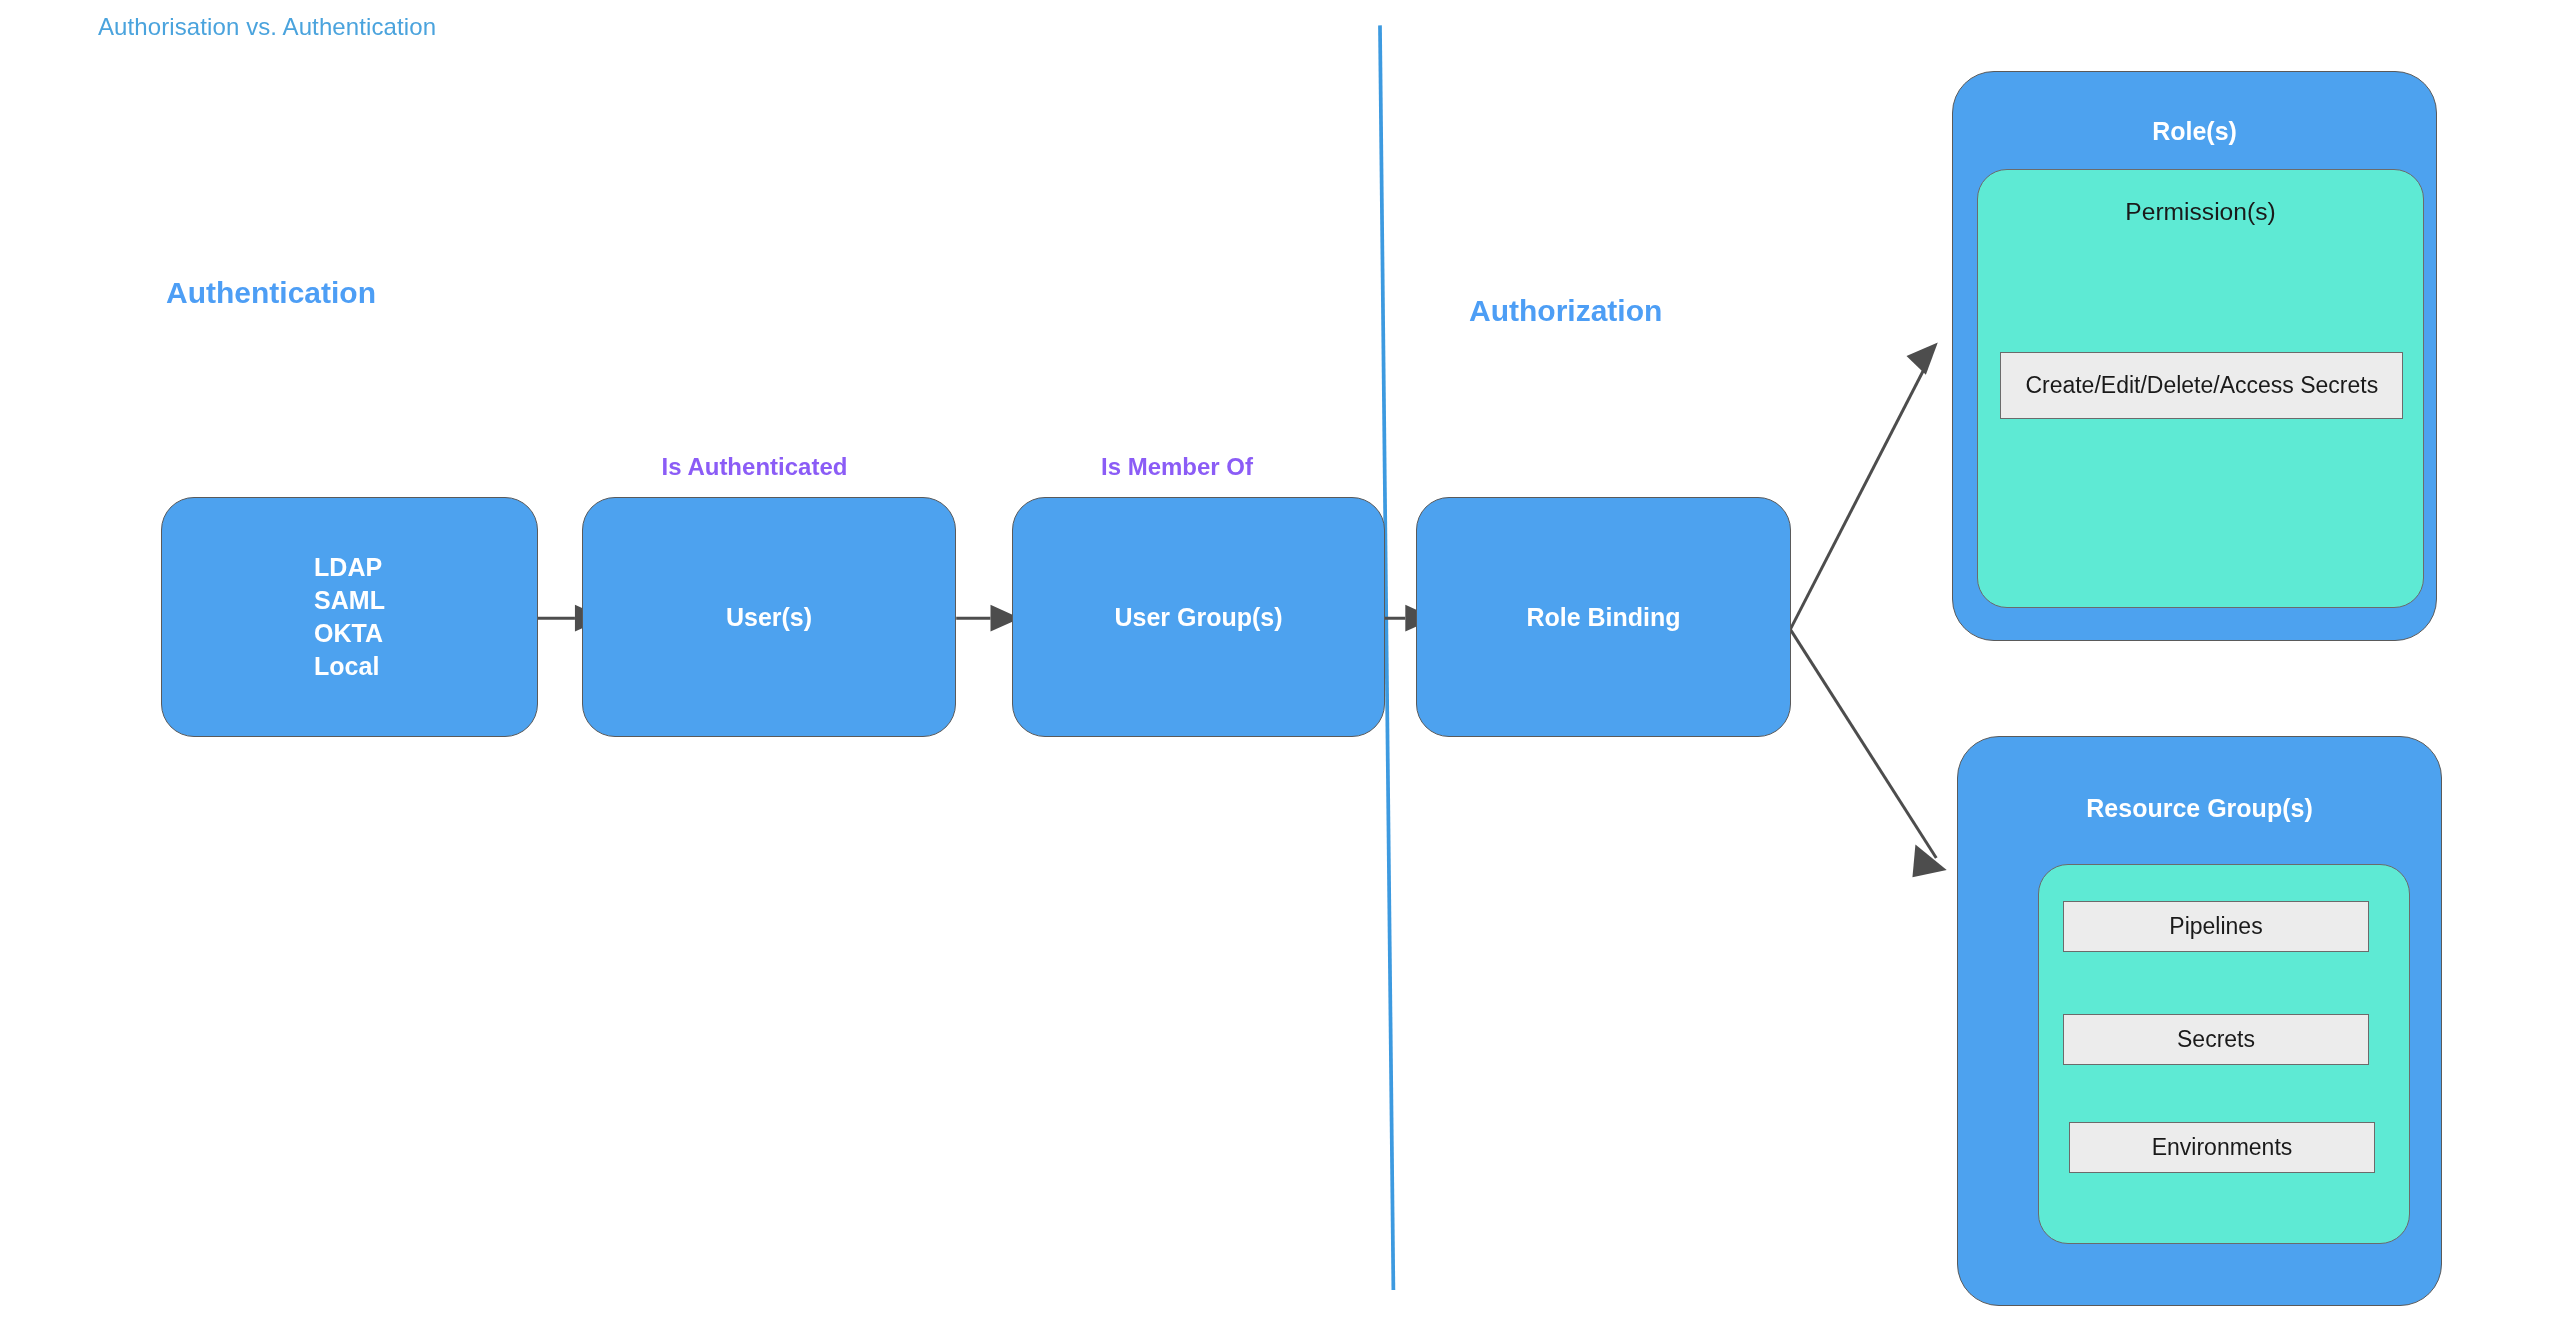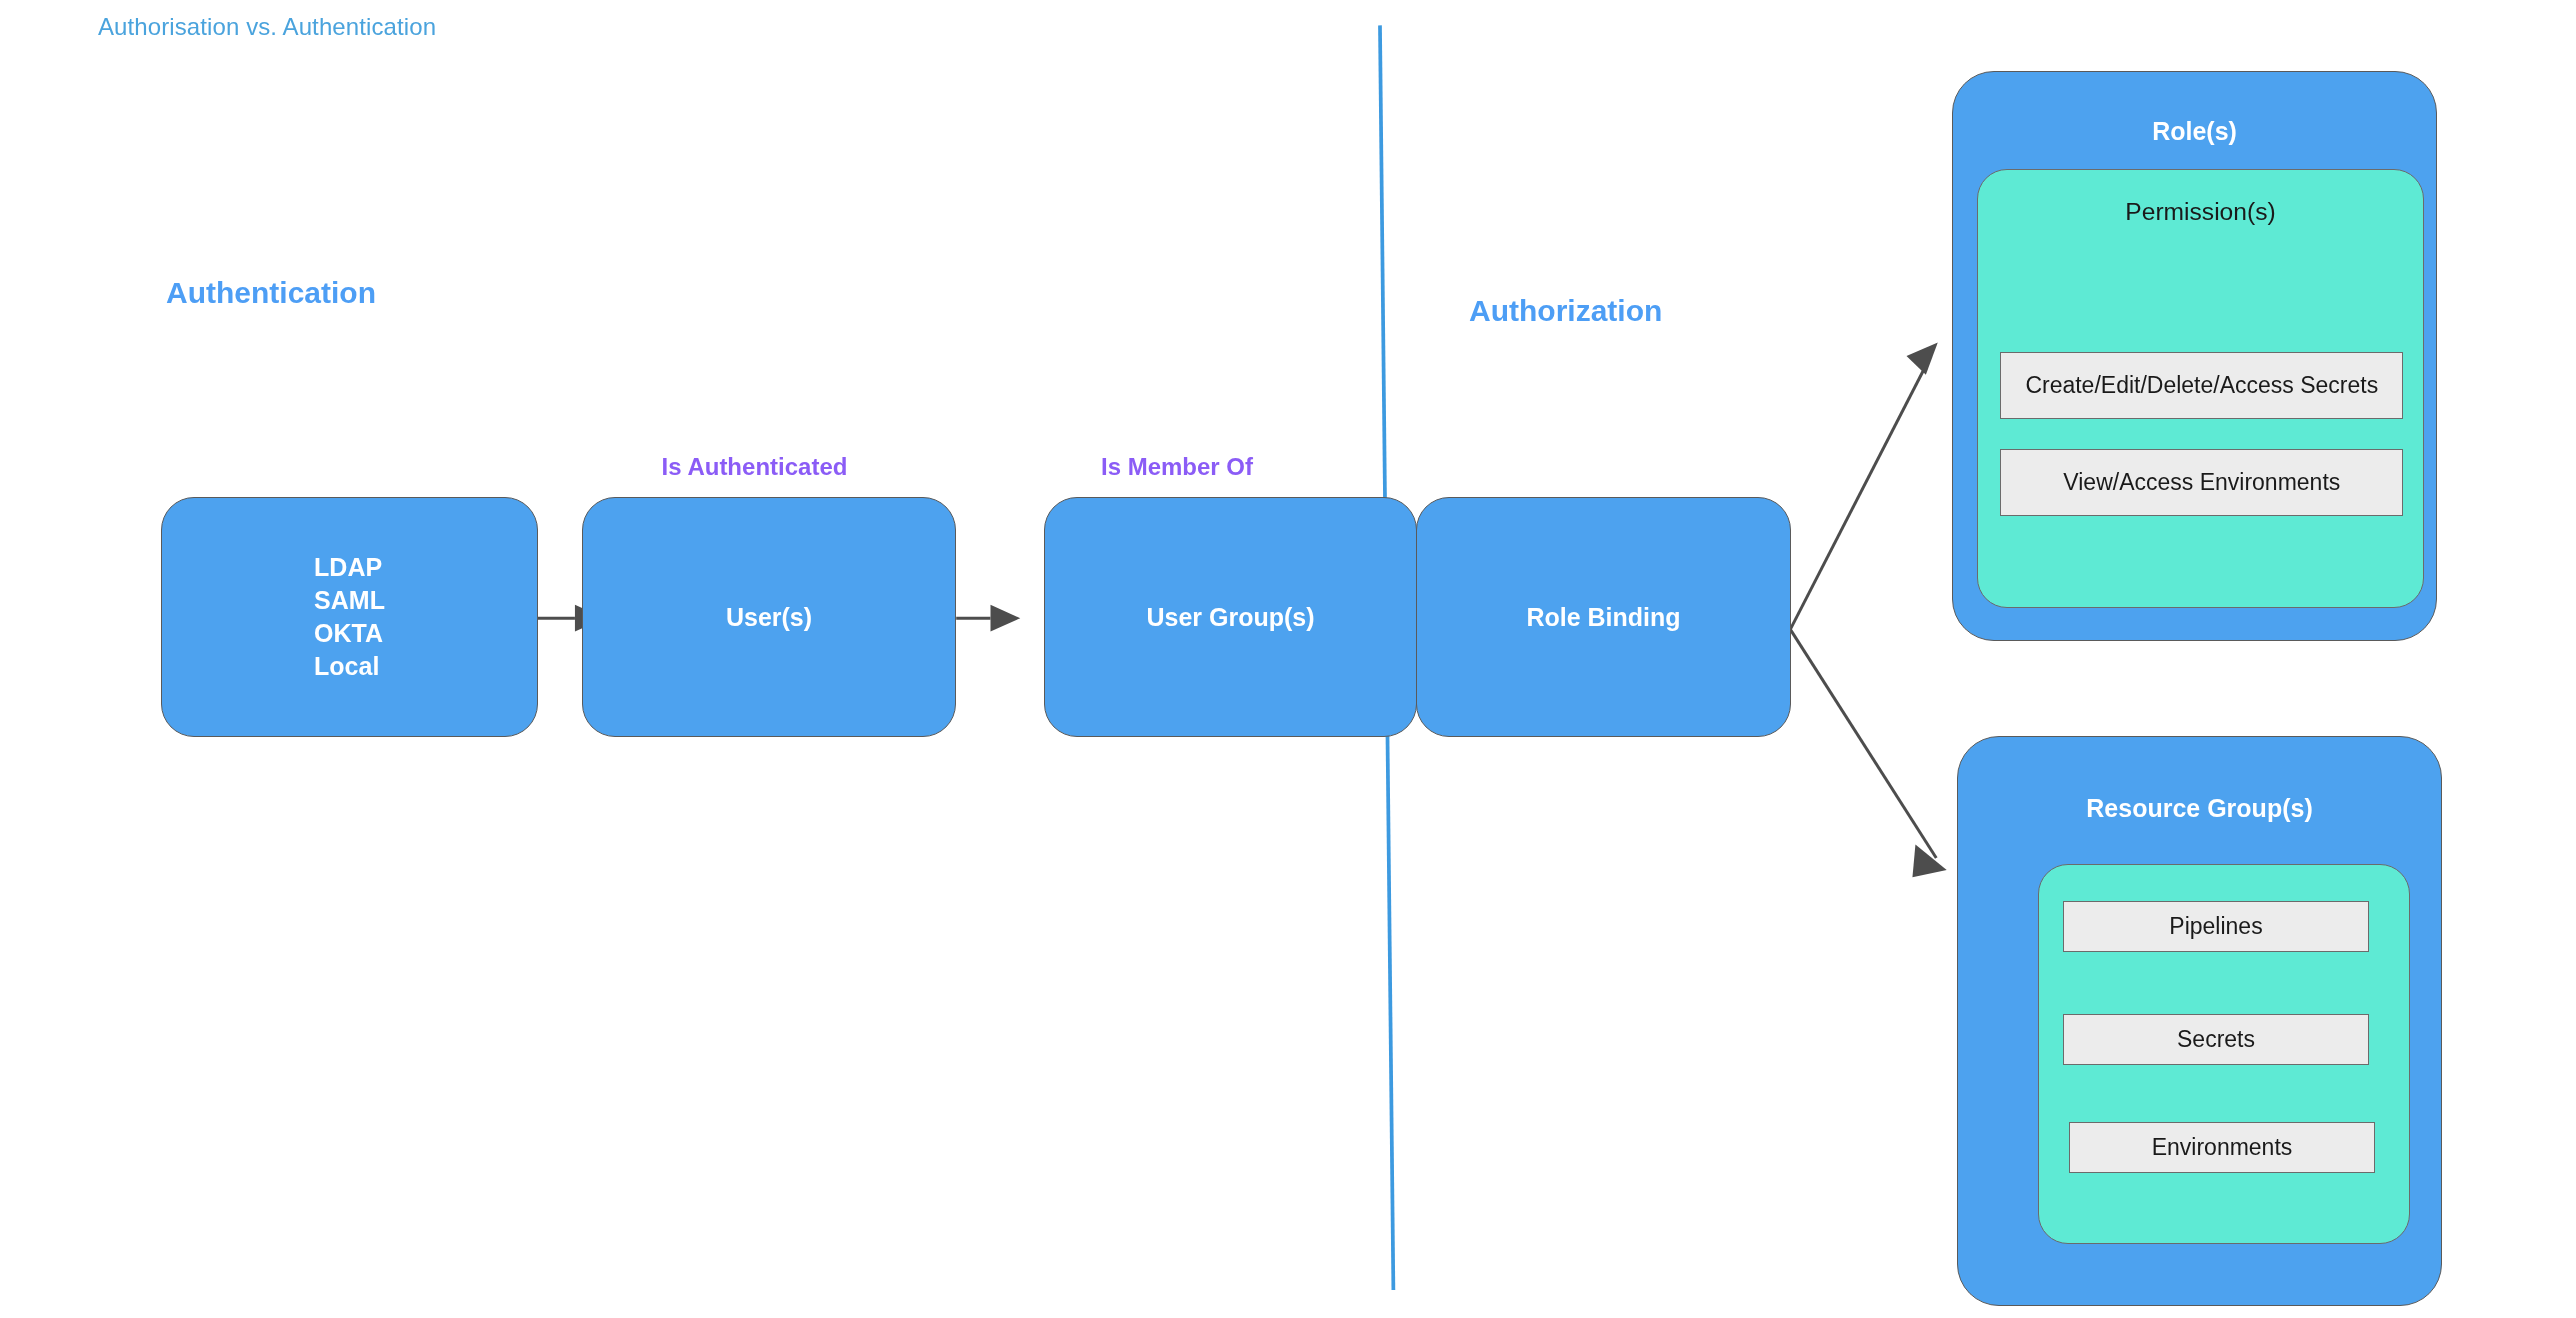--- a/index.html
+++ b/index.html
@@ -178,40 +178,39 @@
   </div>
 
   <div class="edge-label" style="left:628px; top:453px; width:253px;">Is Authenticated</div>
 
   <div class="node" style="left:582px; top:497px; width:374px; height:240px;">
     <span>User(s)</span>
   </div>
 
   <div class="edge-label" style="left:1069px; top:453px; width:216px;">Is Member Of</div>
 
-  <div class="node" style="left:1044px; top:497px; width:373px; height:240px;">
+  <div class="node" style="left:1012px; top:497px; width:373px; height:240px;">
     <span>User Group(s)</span>
   </div>
 
   <div class="node" style="left:1416px; top:497px; width:375px; height:240px;">
     <span>Role Binding</span>
   </div>
 
   <div class="container-outer" style="left:1952px; top:71px; width:485px; height:570px;">
 
     <div class="container-title" style="top:45px;">Role(s)</div>
 
     <div class="container-inner" style="left:24px; top:97px; width:447px; height:439px;">
 
       <div class="inner-title" style="top:28px;">Permission(s)</div>
 
 
       <div class="chip" style="left:22.3px; top:182px; width:403px; height:67px;">Create/Edit/Delete/Access Secrets</div>
 
-      <div class="chip" style="left:22.3px; top:279px; width:403px; height:67px;">View/Access Environments</div>
     </div>
   </div>
 
   <div class="container-outer" style="left:1957px; top:736px; width:485px; height:570px;">
 
     <div class="container-title" style="top:44px;margin-top:13px;">Resource Group(s)</div>
 
     <div class="container-inner" style="left:80px; top:127px; width:372px; height:380px;">
 
       <div class="chip" style="left:24px; top:36px; width:306px; height:51px;">Pipelines</div>

